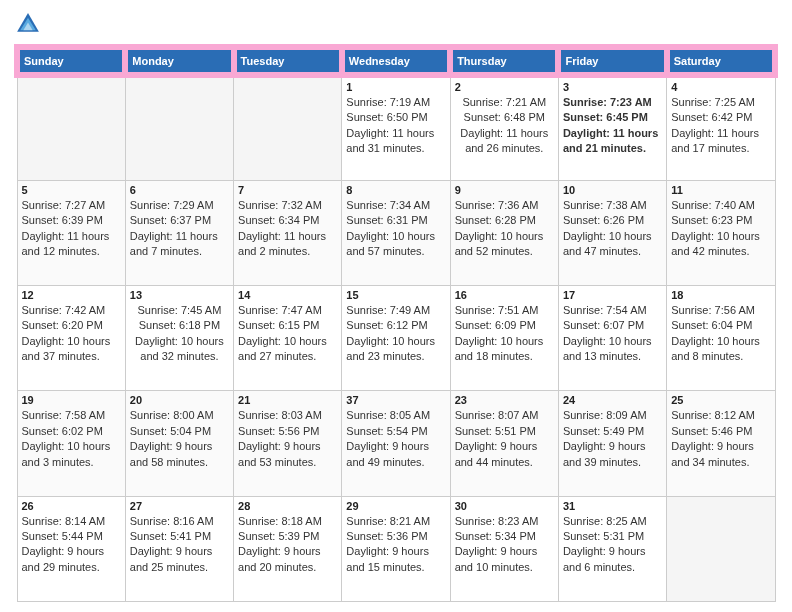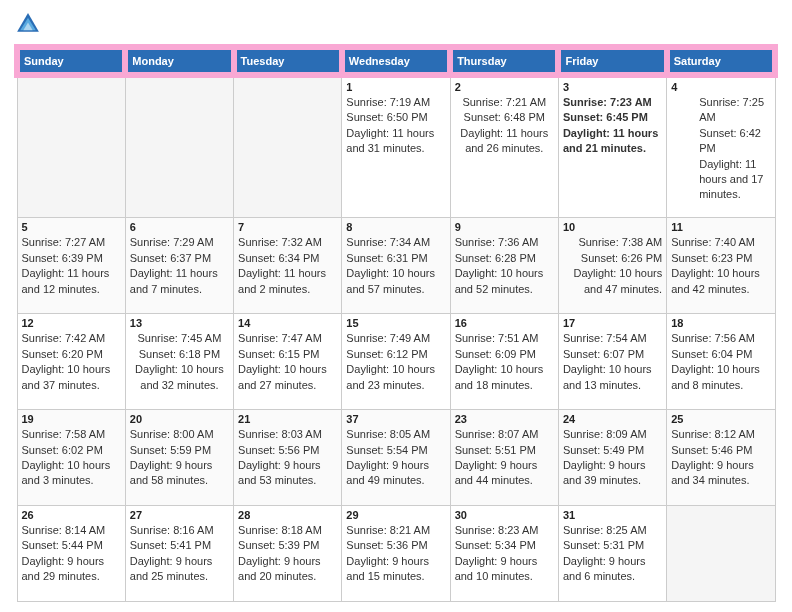--- a/index.html
+++ b/index.html
@@ -148,21 +148,21 @@
 Daylight: 11 hours and 26 minutes.</div>
           </td>
           <td>
             <span class="day-number">3</span>
             <div class="day-info" style="white-space: pre-line; font-weight: bold;">Sunrise: 7:23 AM
 Sunset: 6:45 PM
 Daylight: 11 hours and 21 minutes.</div>
           </td>
           <td>
             <span class="day-number">4</span>
-            <div class="day-info" style="white-space: pre-line; margin-left: 28px;">Sunrise: 7:25 AM
+            <div class="day-info" style="white-space: pre-line;">Sunrise: 7:25 AM
 Sunset: 6:42 PM
 Daylight: 11 hours and 17 minutes.</div>
           </td>
         </tr>
         <tr>
           <td>
             <span class="day-number">5</span>
             <div class="day-info" style="white-space: pre-line;">Sunrise: 7:27 AM
 Sunset: 6:39 PM
 Daylight: 11 hours and 12 minutes.</div>
@@ -186,21 +186,21 @@
 Daylight: 10 hours and 57 minutes.</div>
           </td>
           <td>
             <span class="day-number">9</span>
             <div class="day-info" style="white-space: pre-line;">Sunrise: 7:36 AM
 Sunset: 6:28 PM
 Daylight: 10 hours and 52 minutes.</div>
           </td>
           <td>
             <span class="day-number">10</span>
-            <div class="day-info" style="white-space: pre-line; text-align: right;">Sunrise: 7:38 AM
+            <div class="day-info" style="white-space: pre-line;">Sunrise: 7:38 AM
 Sunset: 6:26 PM
 Daylight: 10 hours and 47 minutes.</div>
           </td>
           <td>
             <span class="day-number">11</span>
             <div class="day-info" style="white-space: pre-line;">Sunrise: 7:40 AM
 Sunset: 6:23 PM
 Daylight: 10 hours and 42 minutes.</div>
           </td>
         </tr>
@@ -251,21 +251,21 @@
         <tr>
           <td>
             <span class="day-number">19</span>
             <div class="day-info" style="white-space: pre-line;">Sunrise: 7:58 AM
 Sunset: 6:02 PM
 Daylight: 10 hours and 3 minutes.</div>
           </td>
           <td>
             <span class="day-number">20</span>
             <div class="day-info" style="white-space: pre-line;">Sunrise: 8:00 AM
-Sunset: 5:59 PM
+Sunset: 5:04 PM
 Daylight: 9 hours and 58 minutes.</div>
           </td>
           <td>
             <span class="day-number">21</span>
             <div class="day-info" style="white-space: pre-line;">Sunrise: 8:03 AM
 Sunset: 5:56 PM
 Daylight: 9 hours and 53 minutes.</div>
           </td>
           <td>
             <span class="day-number">37</span>

